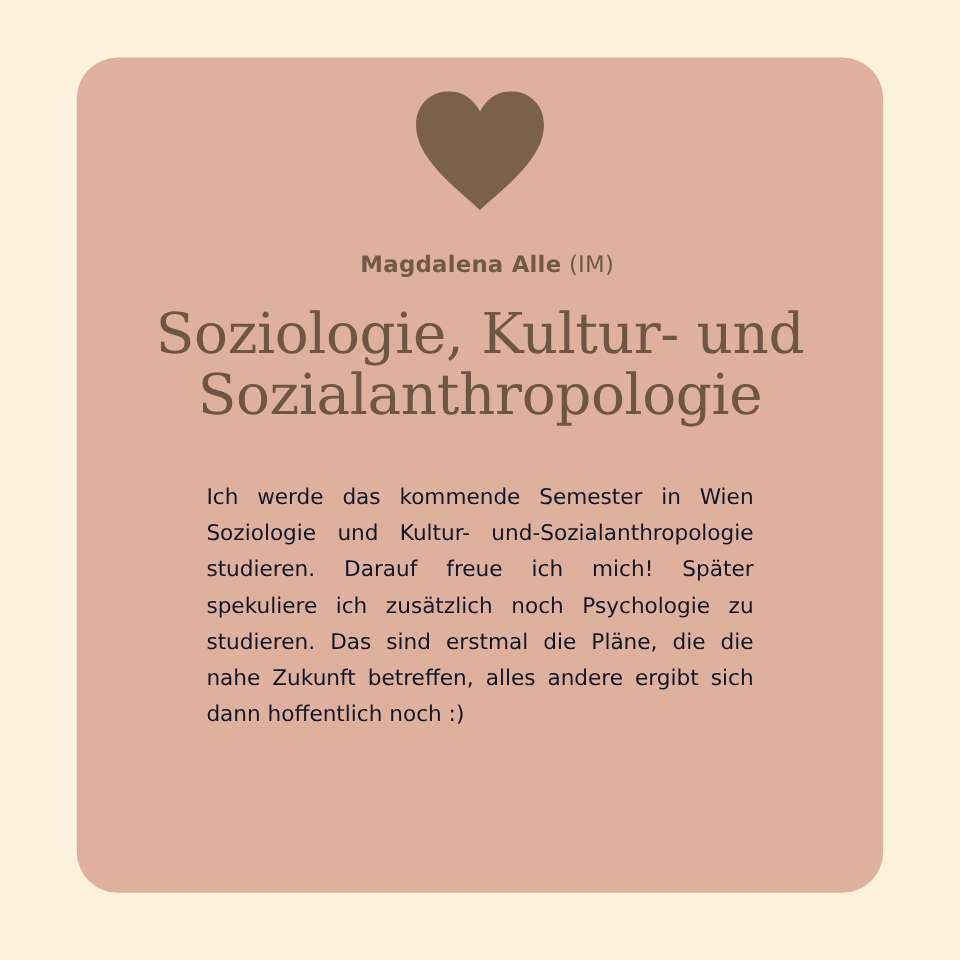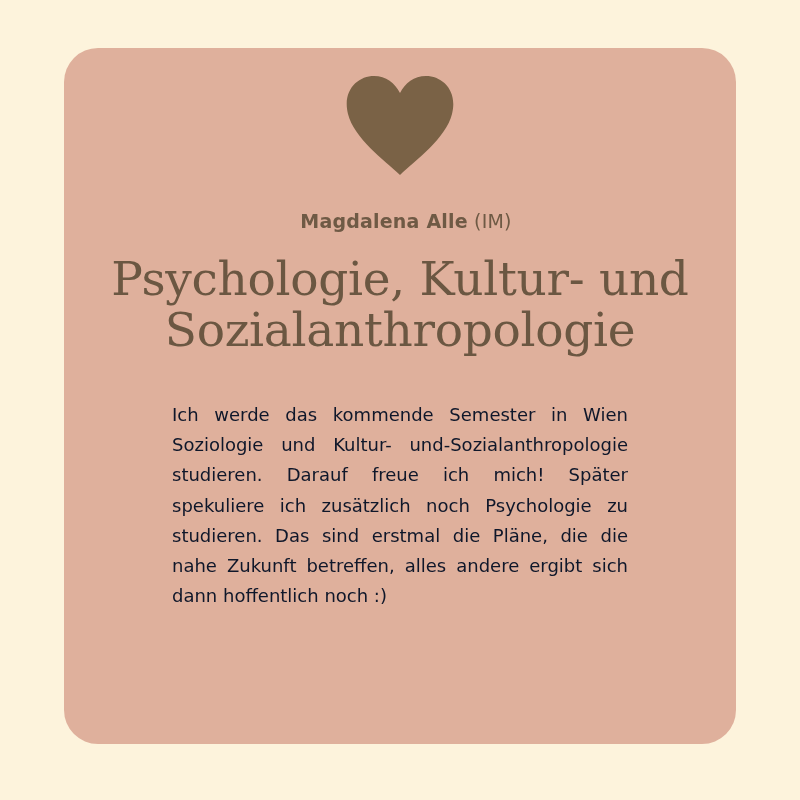--- a/index.html
+++ b/index.html
@@ -98,20 +98,20 @@
       <svg width="112" height="102" viewBox="0 0 112 102" xmlns="http://www.w3.org/2000/svg" aria-hidden="true">
         <path d="M56 99 C 40 84, 10 62, 4 38 C -2 14, 14 0, 30 0 C 42 0, 51 7, 56 17 C 61 7, 70 0, 82 0 C 98 0, 114 14, 108 38 C 102 62, 72 84, 56 99 Z" fill="#7a6246"></path>
       </svg>
     </div>
 
     <div class="author">
       <span class="name">Magdalena Alle</span>
       <span class="paren"><span>(</span><b>IM</b><span>)</span></span>
     </div>
 
-    <div class="title">Psychologie, Kultur- und Sozialanthropologie</div>
+    <div class="title">Soziologie, Kultur- und Sozialanthropologie</div>
 
     <div class="body-text">
       <p>Ich werde das kommende Semester in Wien Soziologie und Kultur- und-Sozialanthropologie studieren. Darauf freue ich mich! Später spekuliere ich zusätzlich noch Psychologie zu studieren. Das sind erstmal die Pläne, die die nahe Zukunft betreffen, alles andere ergibt sich dann hoffentlich noch :)</p>
     </div>
 
   </div>
 </div>
 
 </body></html>

